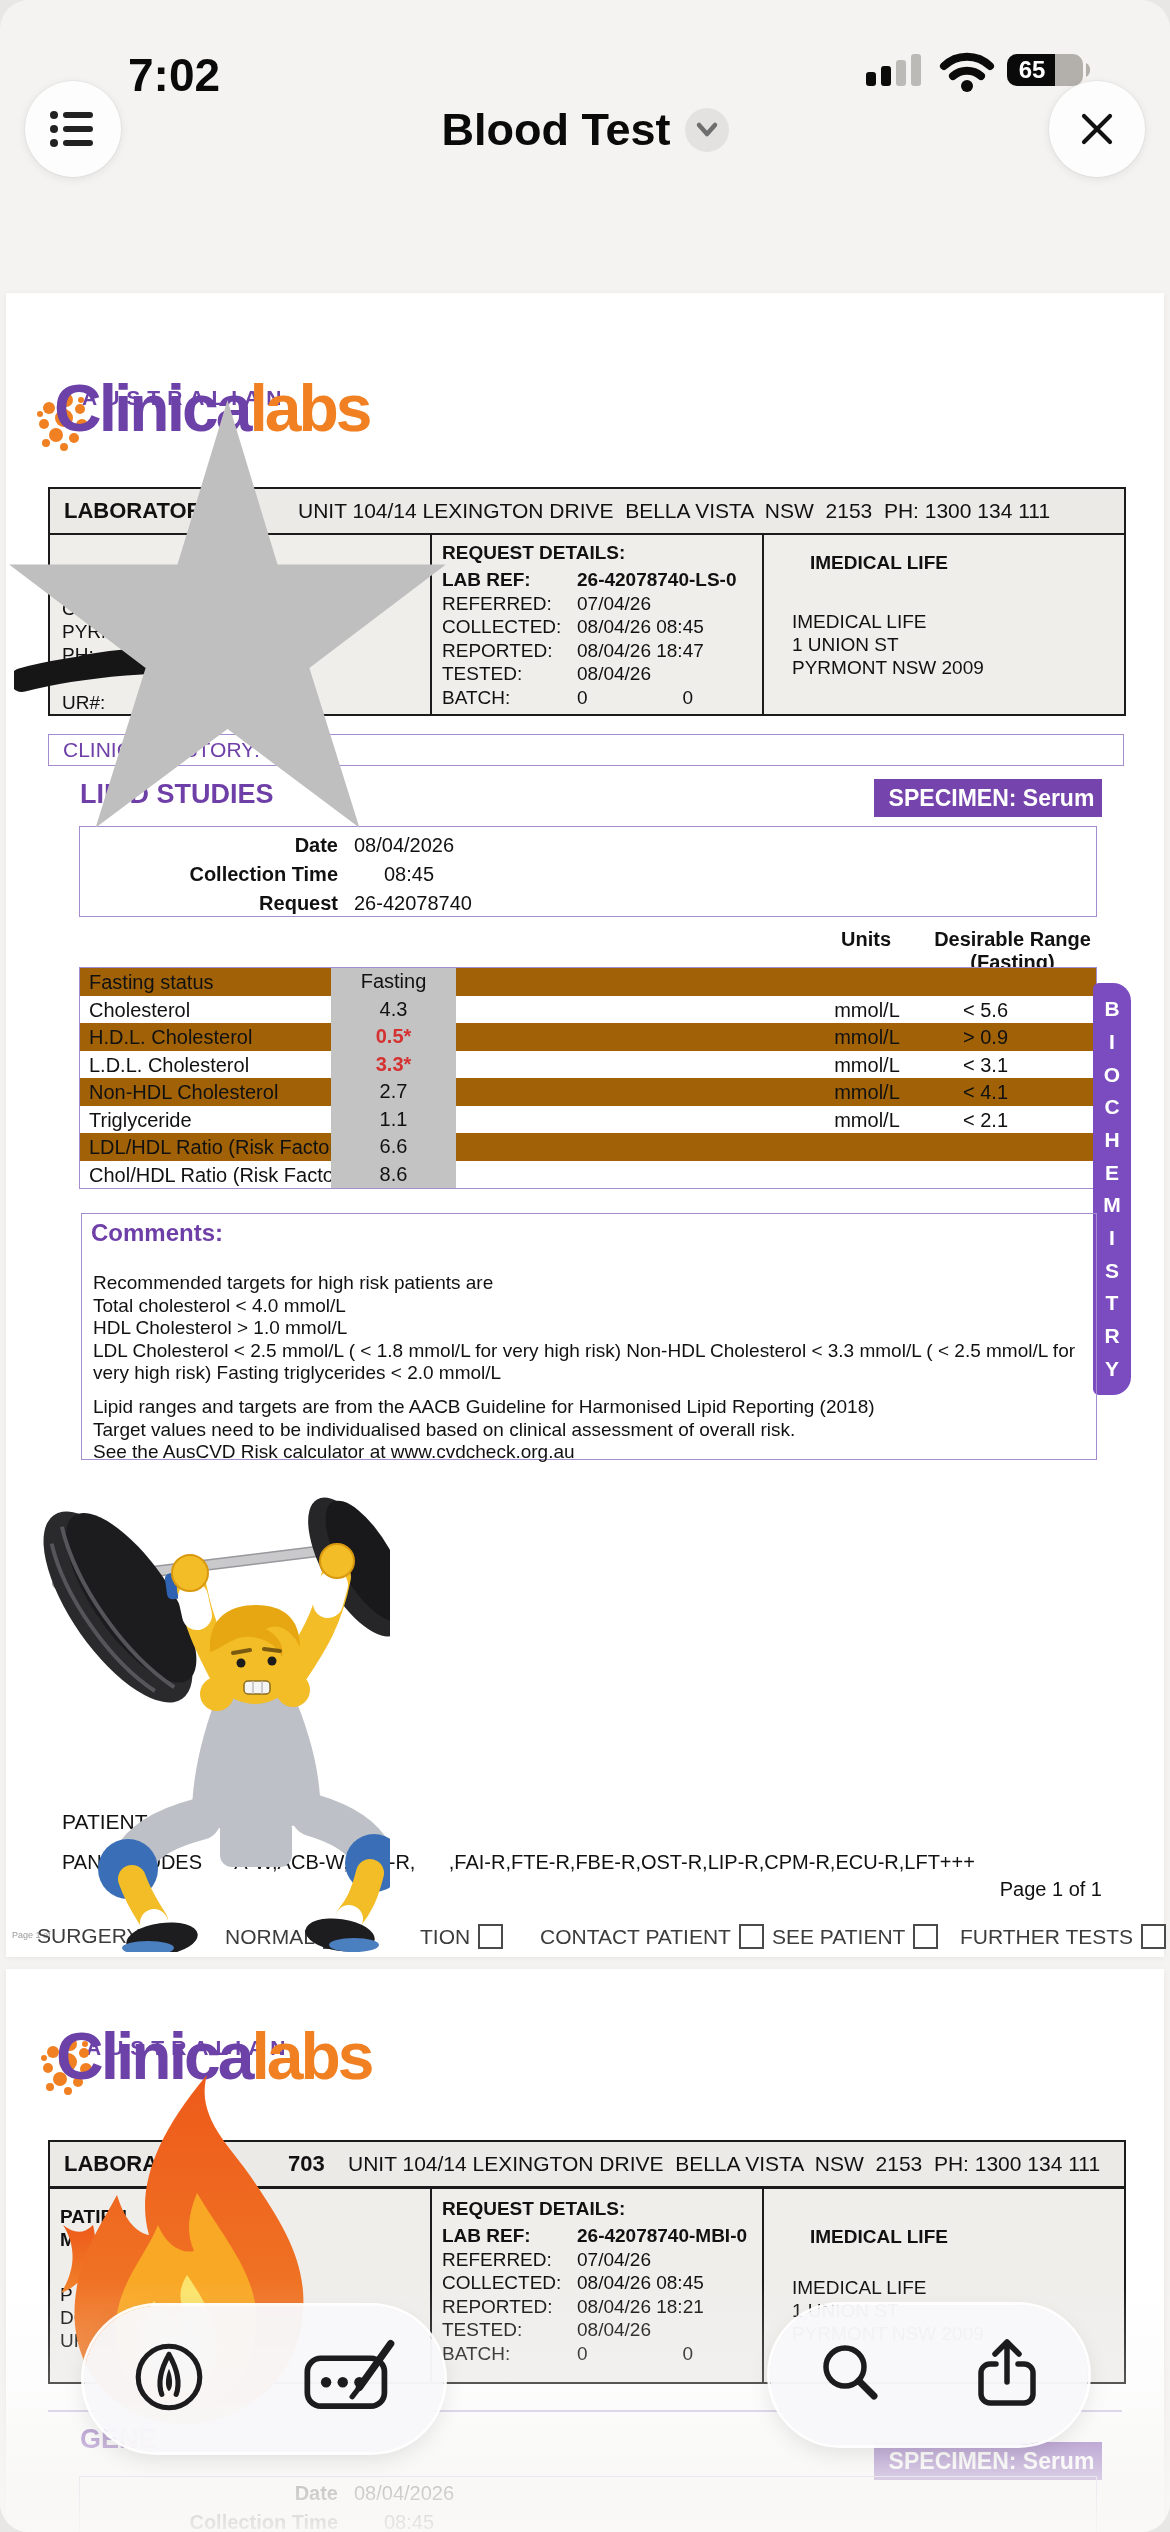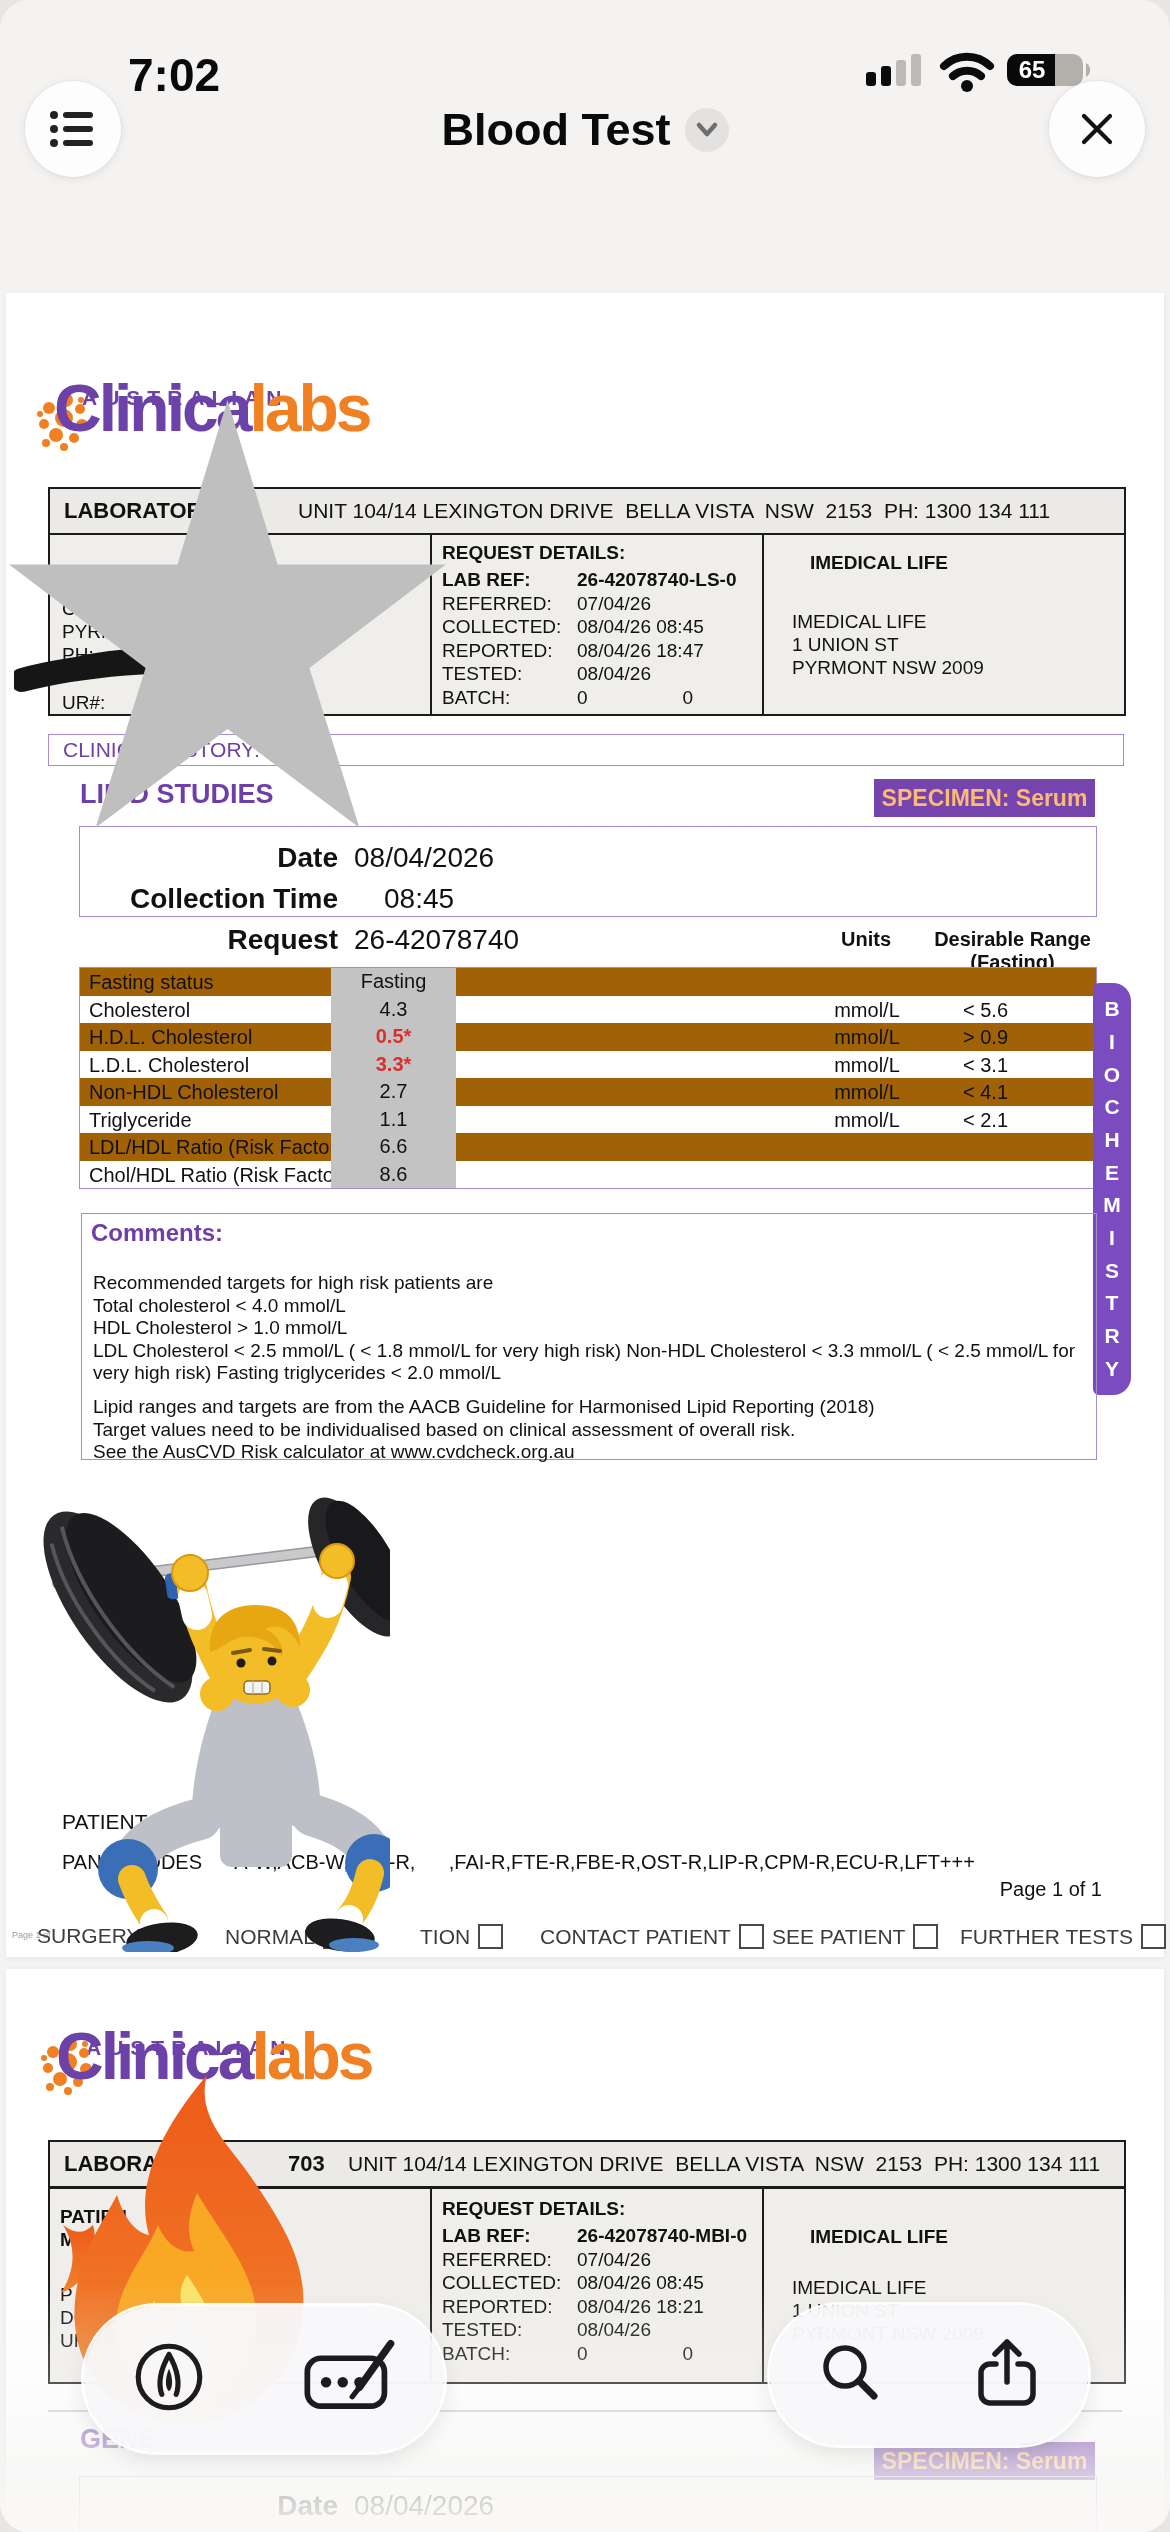--- a/index.html
+++ b/index.html
@@ -27,23 +27,23 @@
   .lab-name{font-size:22px;font-weight:700;white-space:pre;}
   .lab-addr{font-size:21px;white-space:pre;}
   .dtable{background:#efeeeb;border:2px solid #1b1b1b;}
   .vdiv{background:#1b1b1b;width:2px;}
   .dtext{font-size:19px;line-height:23px;}
   .req-line{font-size:19px;line-height:23.5px;display:flex;}
   .req-label{width:135px;}
   .pvbox{border:1.5px solid #a58cd0;}
   .purple-label{color:#6f3fa8;font-size:21px;}
   .sec-title{color:#6f3fa8;font-size:27px;font-weight:700;}
-  .specimen{background:#7544ad;color:#fdba74;font-size:23px;font-weight:700;
-    display:flex;align-items:center;justify-content:center;}
-  .col-row{font-size:28px;line-height:29px;display:flex;margin-top:12px;}
+  .specimen{background:#7544ad;color:#ffffff;font-size:23px;font-weight:700;
+    display:flex;align-items:center;justify-content:center;padding-left:7px;}
+  .col-row{font-size:20px;line-height:29px;display:flex;}
   .col-label{width:258px;text-align:right;font-weight:700;}
   .col-val{margin-left:16px;}
   .units-hdr{font-size:20px;font-weight:700;text-align:center;line-height:23px;}
   .rtable{border:1.5px solid #a58cd0;}
   .rrow{position:relative;height:27.5px;font-size:20px;}
   .rrow.alt{background:#a16207;}
   .rlabel{position:absolute;left:9px;top:3px;}
   .rvalcell{position:absolute;left:251px;top:0;width:125px;height:100%;
     background:#c3c3c3;display:flex;align-items:center;justify-content:center;}
   .rrow.flag .rval{color:#d63131;font-weight:700;}

